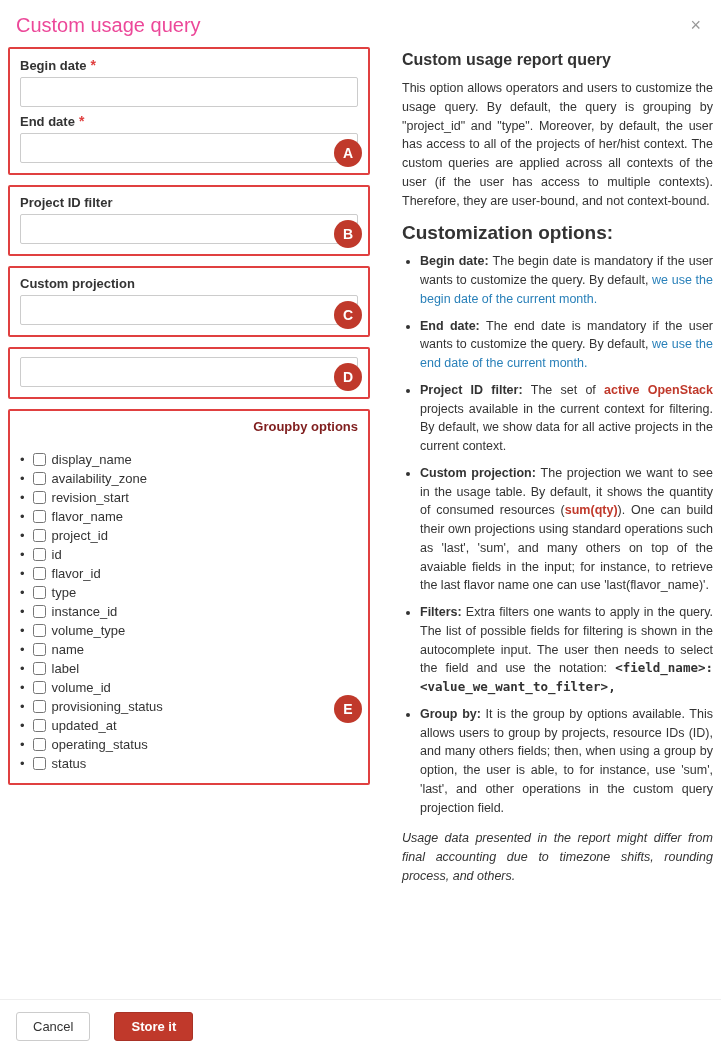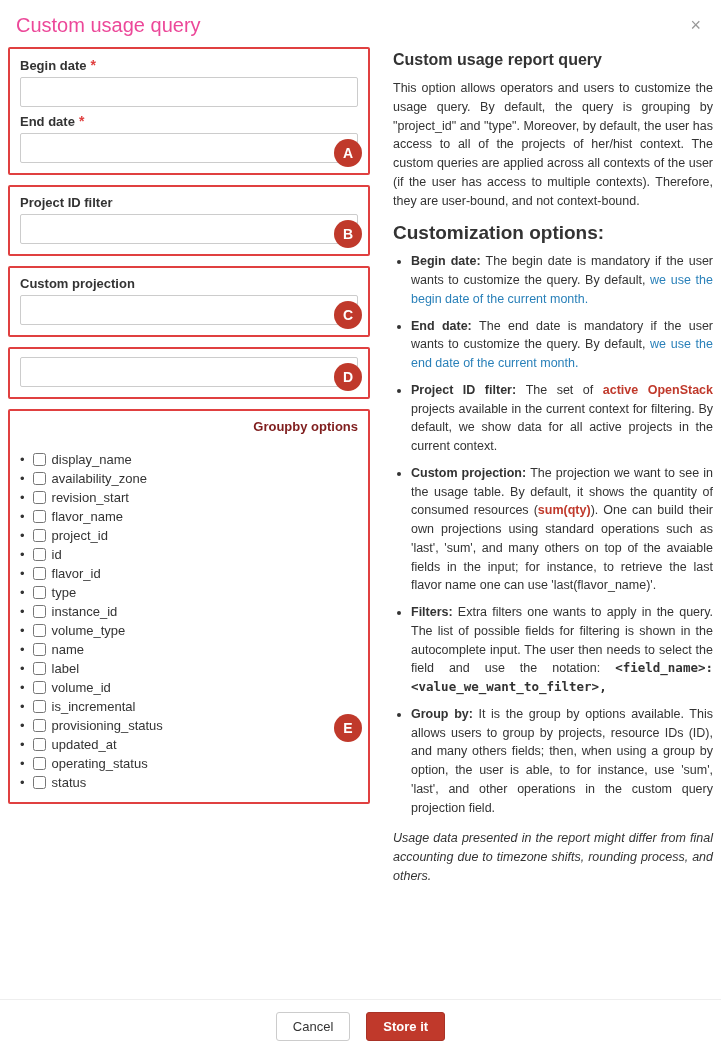--- a/index.html
+++ b/index.html
@@ -34,21 +34,21 @@
       background: none;
       border: none;
       font-size: 18px;
       color: #999;
       cursor: pointer;
       padding: 0 4px;
     }
     .dialog-body {
       display: flex;
       padding: 0 8px 8px 8px;
-      gap: 3px;
+      gap: 12px;
     }
     .left-panel {
       width: 370px;
       flex-shrink: 0;
       padding-right: 8px;
     }
     .right-panel {
       flex: 1;
       padding-left: 12px;
       padding-top: 4px;
@@ -194,22 +194,22 @@
       font-style: italic;
     }
     
     .dialog-footer {
       position: absolute;
       bottom: 0;
       right: 0;
       width: 100%;
       padding: 12px 16px;
       display: flex;
-      justify-content: center;
-      gap: 16px;
+      justify-content: flex-start;
+      gap: 24px;
       background: #fff;
       border-top: 1px solid #eee;
     }
     .btn-cancel {
       background: #fff;
       border: 1px solid #ccc;
       border-radius: 3px;
       padding: 6px 16px;
       font-size: 13px;
       color: #333;
@@ -343,24 +343,20 @@
             <li>
               <input type="checkbox" style="">
               <span>label</span>
             </li>
             <li>
               <input type="checkbox" style="">
               <span>volume_id</span>
             </li>
             <li>
               <input type="checkbox" style="">
-              <span>is_incremental</span>
-            </li>
-            <li>
-              <input type="checkbox" style="">
               <span>provisioning_status</span>
             </li>
             <li>
               <input type="checkbox" style="">
               <span>updated_at</span>
             </li>
             <li>
               <input type="checkbox" style="">
               <span>operating_status</span>
             </li>

